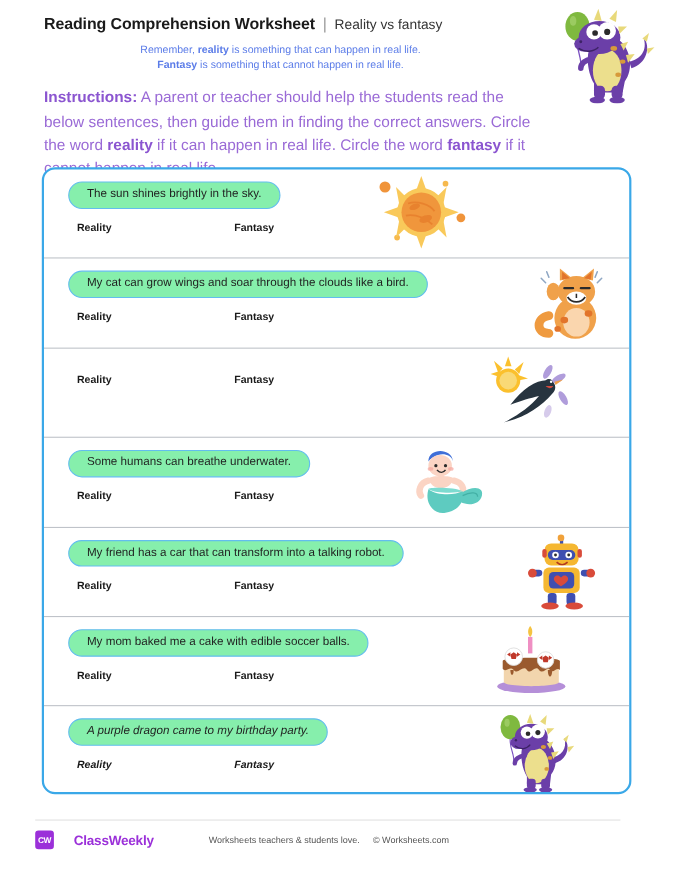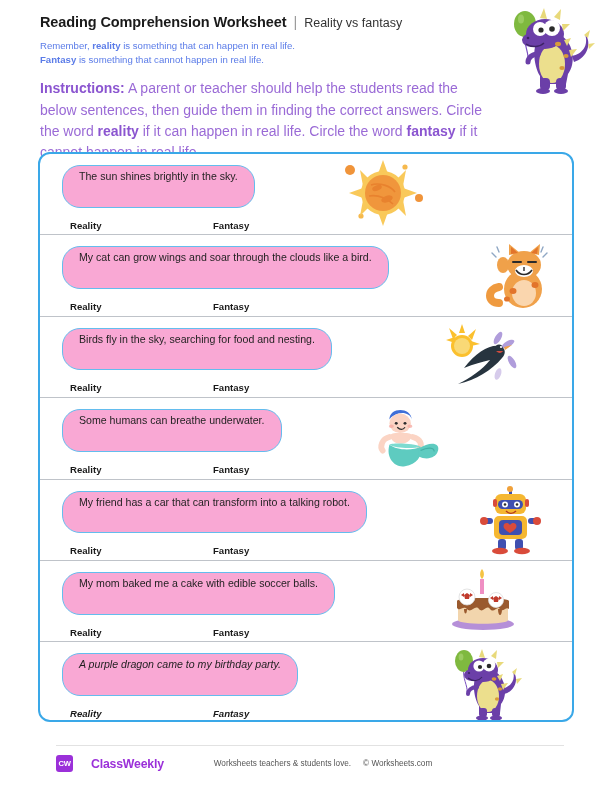--- a/index.html
+++ b/index.html
@@ -40,20 +40,21 @@
     font-size: 12.5px;
     color: #333333;
     font-weight: normal;
   }
   .remember {
     font-size: 9.6px;
     color: #5b7ce8;
     line-height: 1.48;
     margin-bottom: 11px;
     max-width: 430px;
+    text-align: center;
   }
   .remember b { font-weight: bold; }
   .instructions {
     font-size: 14px;
     color: #9a6ad6;
     line-height: 1.52;
     max-width: 455px;
   }
   .instructions b { font-weight: bold; color: #8b55d0; }
 
@@ -82,24 +83,24 @@
     height: 81.4px;
     border-bottom: 1px solid #bfc3c9;
     padding: 11px 0 0 22px;
   }
   .qrow:last-child { border-bottom: none; font-style: italic; }
 
   .pill {
     display: inline-block;
     border: 1.4px solid #63bdee;
     border-radius: 18px;
-    padding: 5px 16px 24px 16px;
+    padding: 5px 16px 6px 16px;
     font-size: 10.6px;
     color: #1f1f1f;
-    background: #f9a8d4;
+    background: #86efac;
     line-height: 1.1;
     white-space: nowrap;
   }
   .choices {
     margin-top: 12px;
     display: flex;
     padding-left: 8px;
   }
   .choice {
     font-size: 9.6px;
@@ -111,21 +112,21 @@
   .row-art {
     position: absolute;
     top: 4px;
     height: 72px;
     width: 80px;
   }
 
   
   .footer {
     position: absolute;
-    left: 56px;
+    left: 32px;
     right: 48px;
     top: 745px;
   }
   .footer-rule {
     border-top: 1px solid #e2e2e2;
     margin-bottom: 9px;
   }
   .footer-inner {
     display: flex;
     align-items: center;
@@ -289,21 +290,20 @@
       <ellipse cx="30" cy="48" rx="3.5" ry="3" fill="#e2742b"></ellipse>
       <ellipse cx="52" cy="42" rx="3.5" ry="3" fill="#e2742b"></ellipse>
       <ellipse cx="24" cy="56" rx="3" ry="2.6" fill="#e2742b"></ellipse>
 
       <path d="M13 14 L 9 10 M16 9 L 14 4" stroke="#8fa7c4" stroke-width="1.4" stroke-linecap="round"></path>
       <path d="M60 14 L 64 10 M58 9 L 60 4" stroke="#8fa7c4" stroke-width="1.4" stroke-linecap="round"></path>
     </svg>
   </div>
 
   <div class="qrow">
-    <span class="pill">Birds fly in the sky, searching for food and nesting.</span>
     <div class="choices">
       <span class="choice reality">Reality</span>
       <span class="choice fantasy">Fantasy</span>
     </div>
     <svg class="row-art" style="left:400px;width:90px;top:4px;" viewBox="0 0 90 70">
 
       <g fill="#fbc02d">
         <polygon points="22,2 25,11 19,11"></polygon>
         <polygon points="6,18 15,21 15,15"></polygon>
         <polygon points="9,6 17,13 13,17"></polygon>

